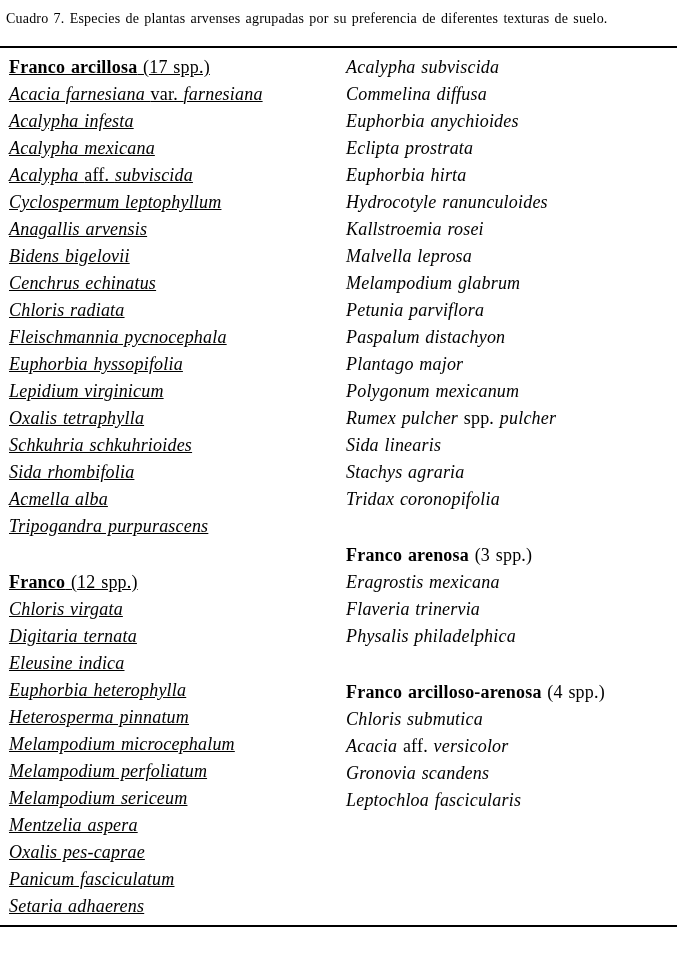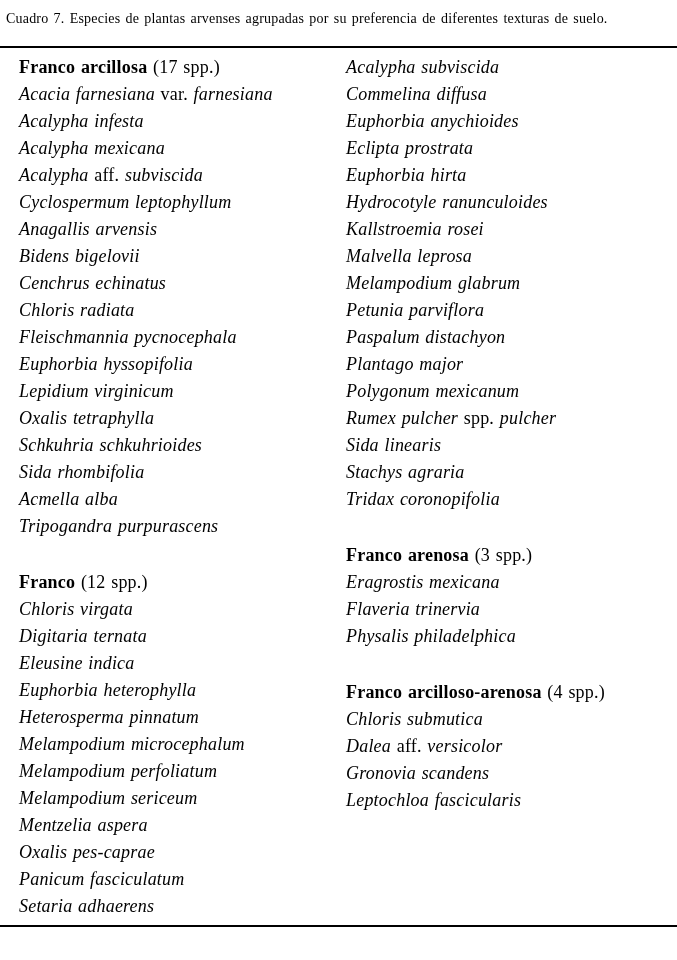--- a/index.html
+++ b/index.html
@@ -23,21 +23,21 @@
     margin-top: 14px;
     height: 881px;
     box-sizing: border-box;
     border-top: 2px solid #000;
     border-bottom: 2px solid #000;
     padding-top: 6px;
     display: flex;
     align-items: flex-start;
   }
   .col { box-sizing: border-box; }
-  .col-left  { width: 337px; padding-left: 19px; }
+  .col-left  { width: 337px; padding-left: 9px; text-decoration: underline; }
   .col-right { flex: 1; padding-left: 9px; }
   .group { margin-top: 29px; }
   .col .group:first-child { margin-top: 0; }
   .col-right .group:nth-child(3) { }
   p { margin: 0; }
   .group-header, .species {
     font-size: 18px;
     line-height: 27px;
     letter-spacing: 0.2px;
     word-spacing: 1px;
@@ -113,19 +113,19 @@
         </div>
         <div class="group">
           <p class="group-header"><span class="g-name">Franco arenosa</span> <span class="g-count">(3 spp.)</span></p>
           <p class="species"><span class="seg-italic">Eragrostis mexicana</span></p>
           <p class="species"><span class="seg-italic">Flaveria trinervia</span></p>
           <p class="species"><span class="seg-italic">Physalis philadelphica</span></p>
         </div>
         <div class="group">
           <p class="group-header"><span class="g-name">Franco arcilloso-arenosa</span> <span class="g-count">(4 spp.)</span></p>
           <p class="species"><span class="seg-italic">Chloris submutica</span></p>
-          <p class="species"><span class="seg-italic">Dalea </span><span class="seg-roman">aff. </span><span class="seg-italic">versicolor</span></p>
+          <p class="species"><span class="seg-italic">Acacia </span><span class="seg-roman">aff. </span><span class="seg-italic">versicolor</span></p>
           <p class="species"><span class="seg-italic">Gronovia scandens</span></p>
           <p class="species"><span class="seg-italic">Leptochloa fascicularis</span></p>
         </div>
       </div>
   </div>
 </div>
 
 </body></html>

